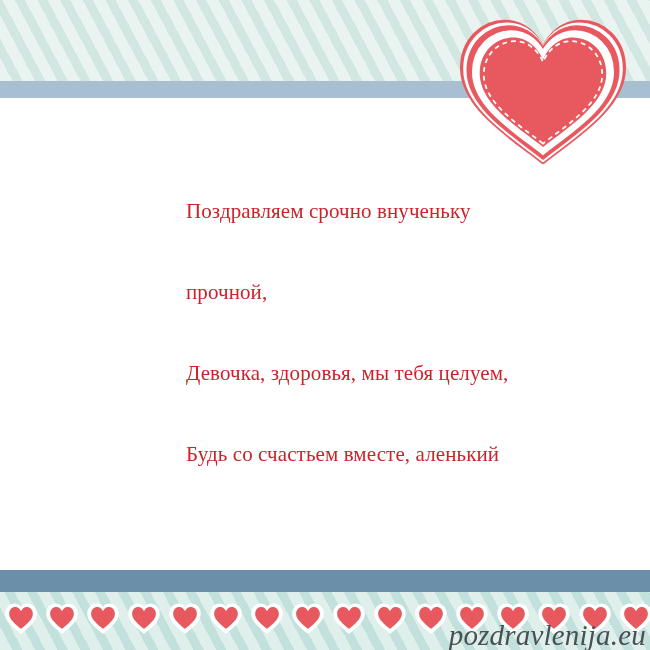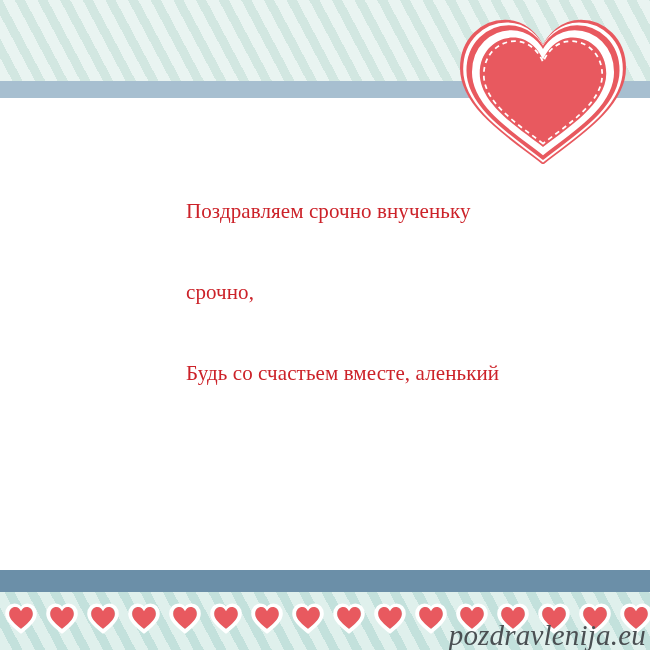--- a/index.html
+++ b/index.html
@@ -190,21 +190,22 @@
       <use href="#hp" fill="none" stroke="#ffffff" stroke-width="9" transform="translate(88,80) scale(0.905) translate(-88,-80)"></use>
 
       <use href="#hp" fill="#e8595f" transform="translate(88,80) scale(0.855) translate(-88,-80)"></use>
 
       <use href="#hp" fill="none" stroke="#ffffff" stroke-width="2.2" stroke-dasharray="6 5" transform="translate(88,80) scale(0.800) translate(-88,-80)"></use>
     </svg>
   </div>
 
   <div class="message">
     <span class="line">Поздравляем срочно внученьку</span>
-    <span class="line">срочно,</span>
+    <span class="line">прочной,</span>
+    <span class="line">Девочка, здоровья, мы тебя целуем,</span>
     <span class="line">Будь со счастьем вместе, аленький</span>
     
   </div>
 
   <div class="bottom-dark-scallop"></div>
   <div class="bottom-dark"></div>
   <div class="bottom-stripes"></div>
 
   <div class="heart-row">
       <div class="mini" style="left: 4px;">

